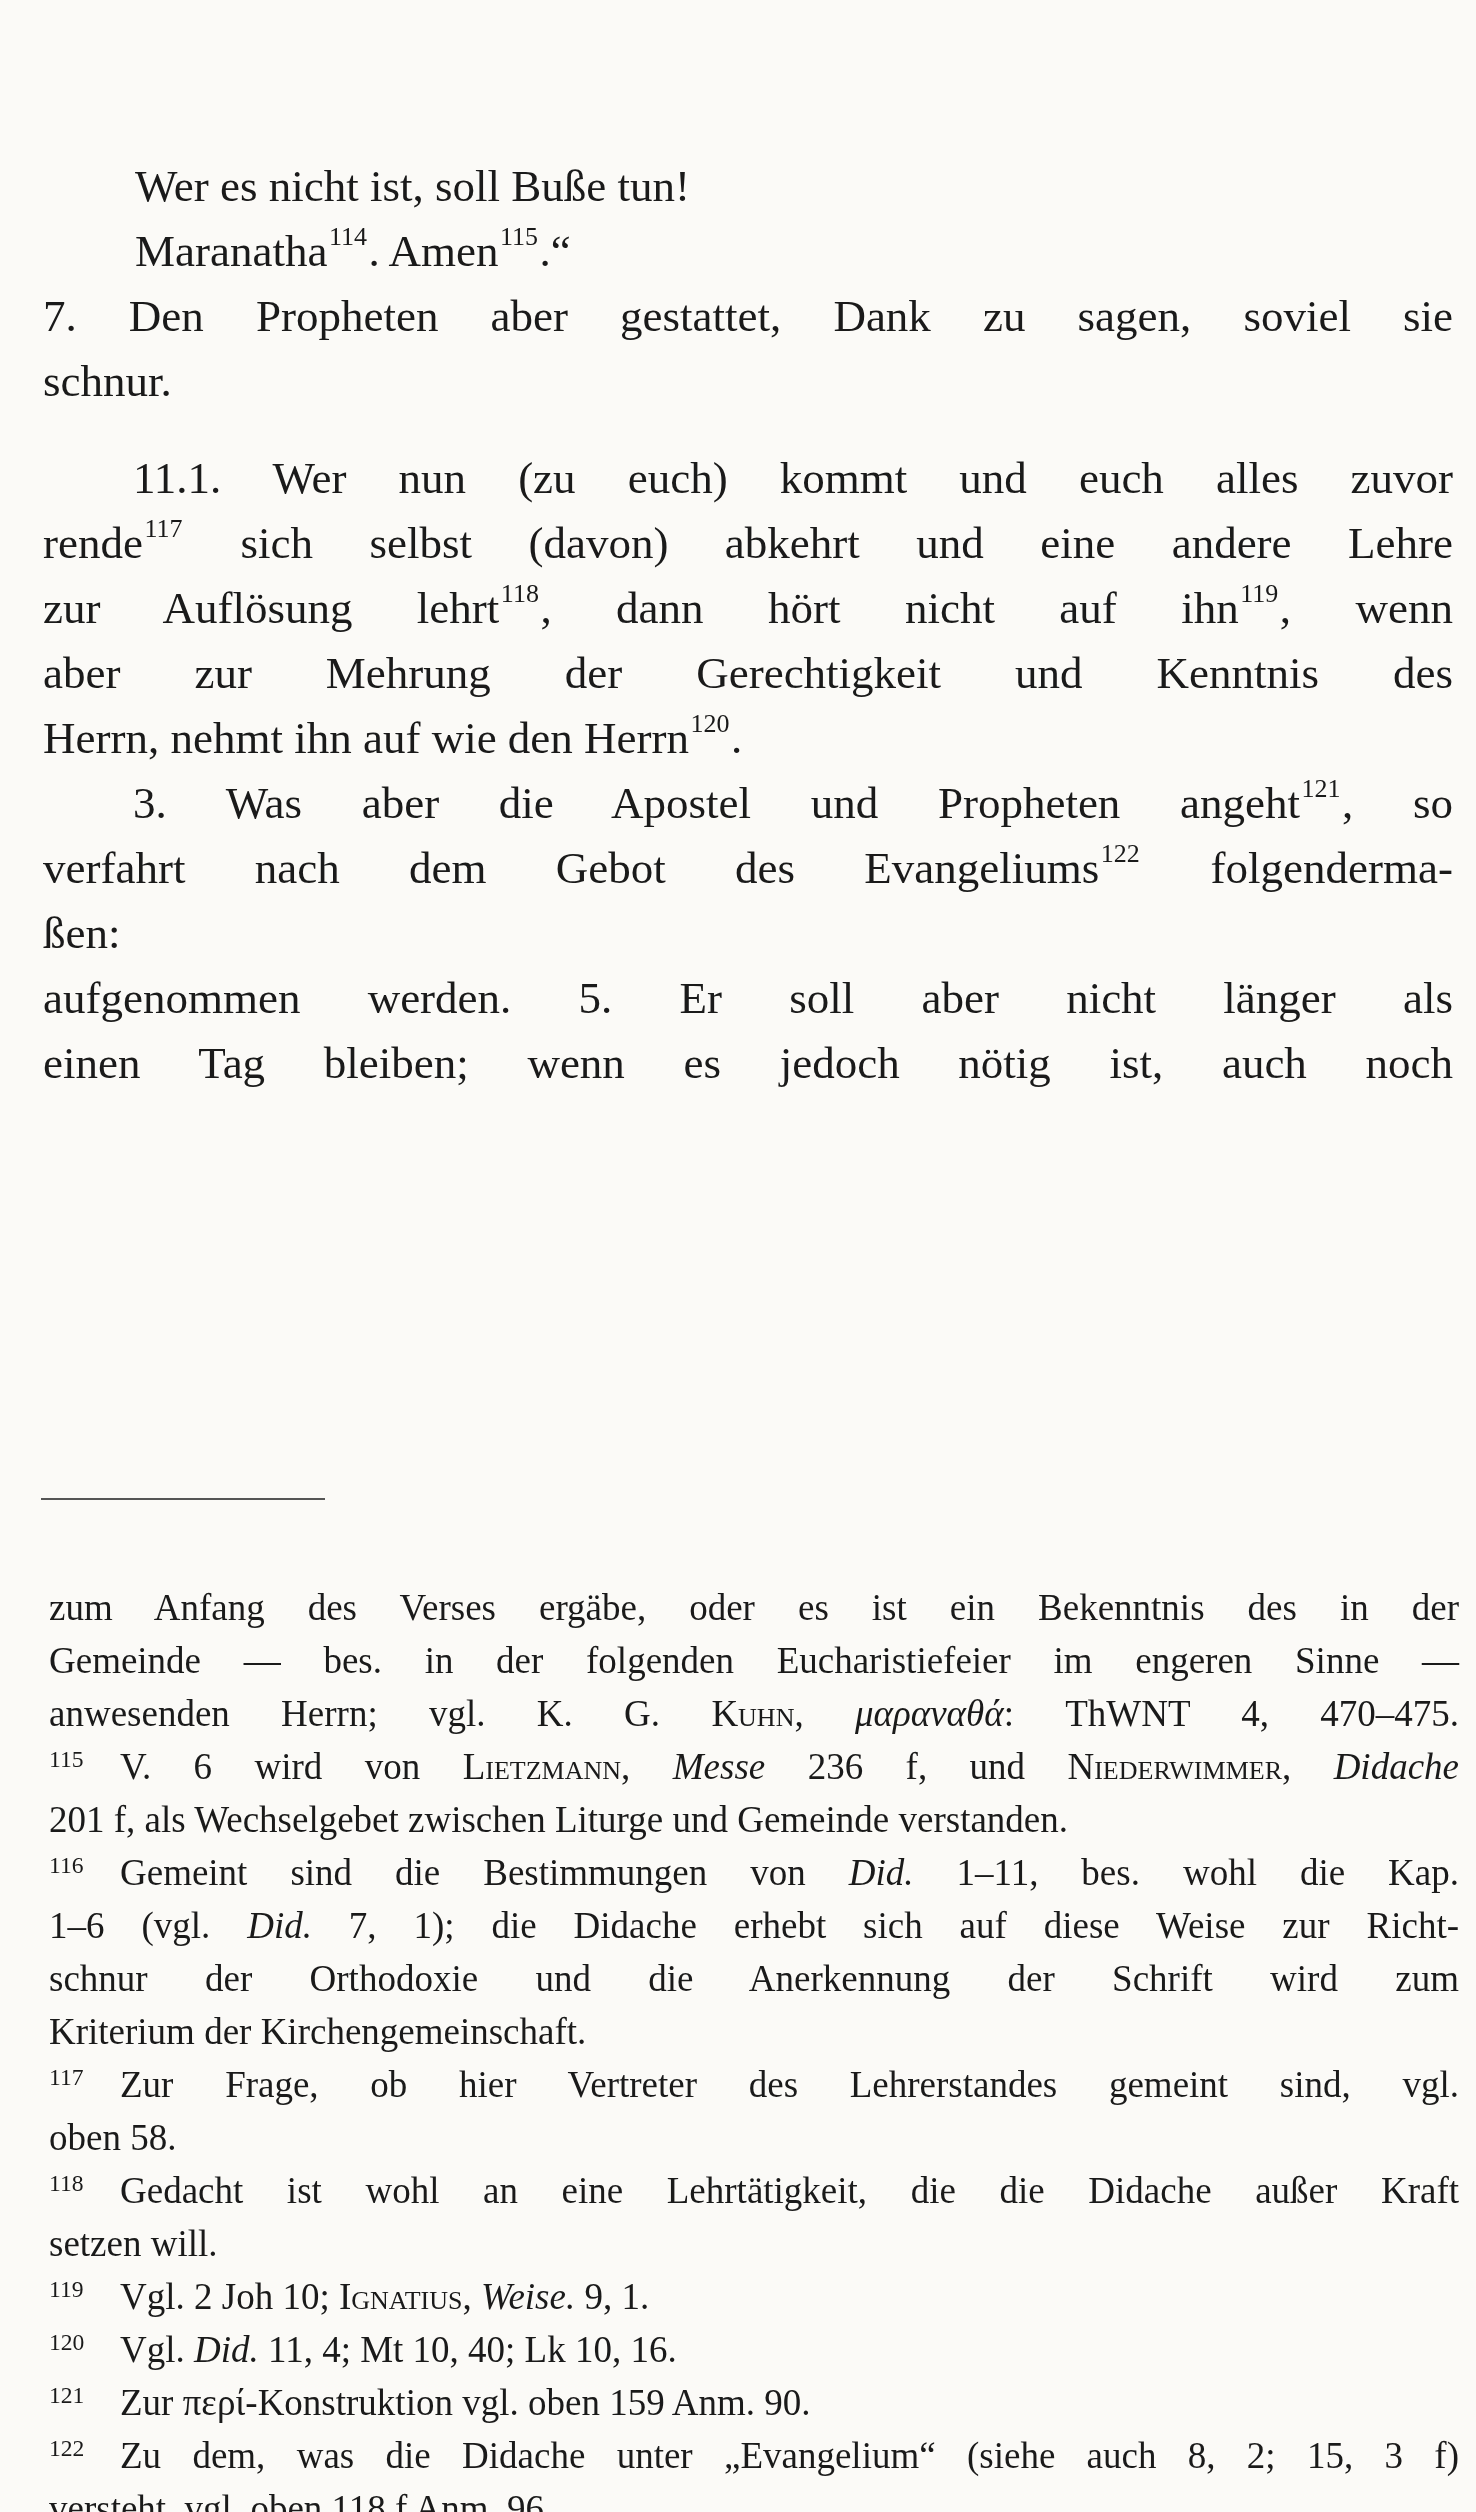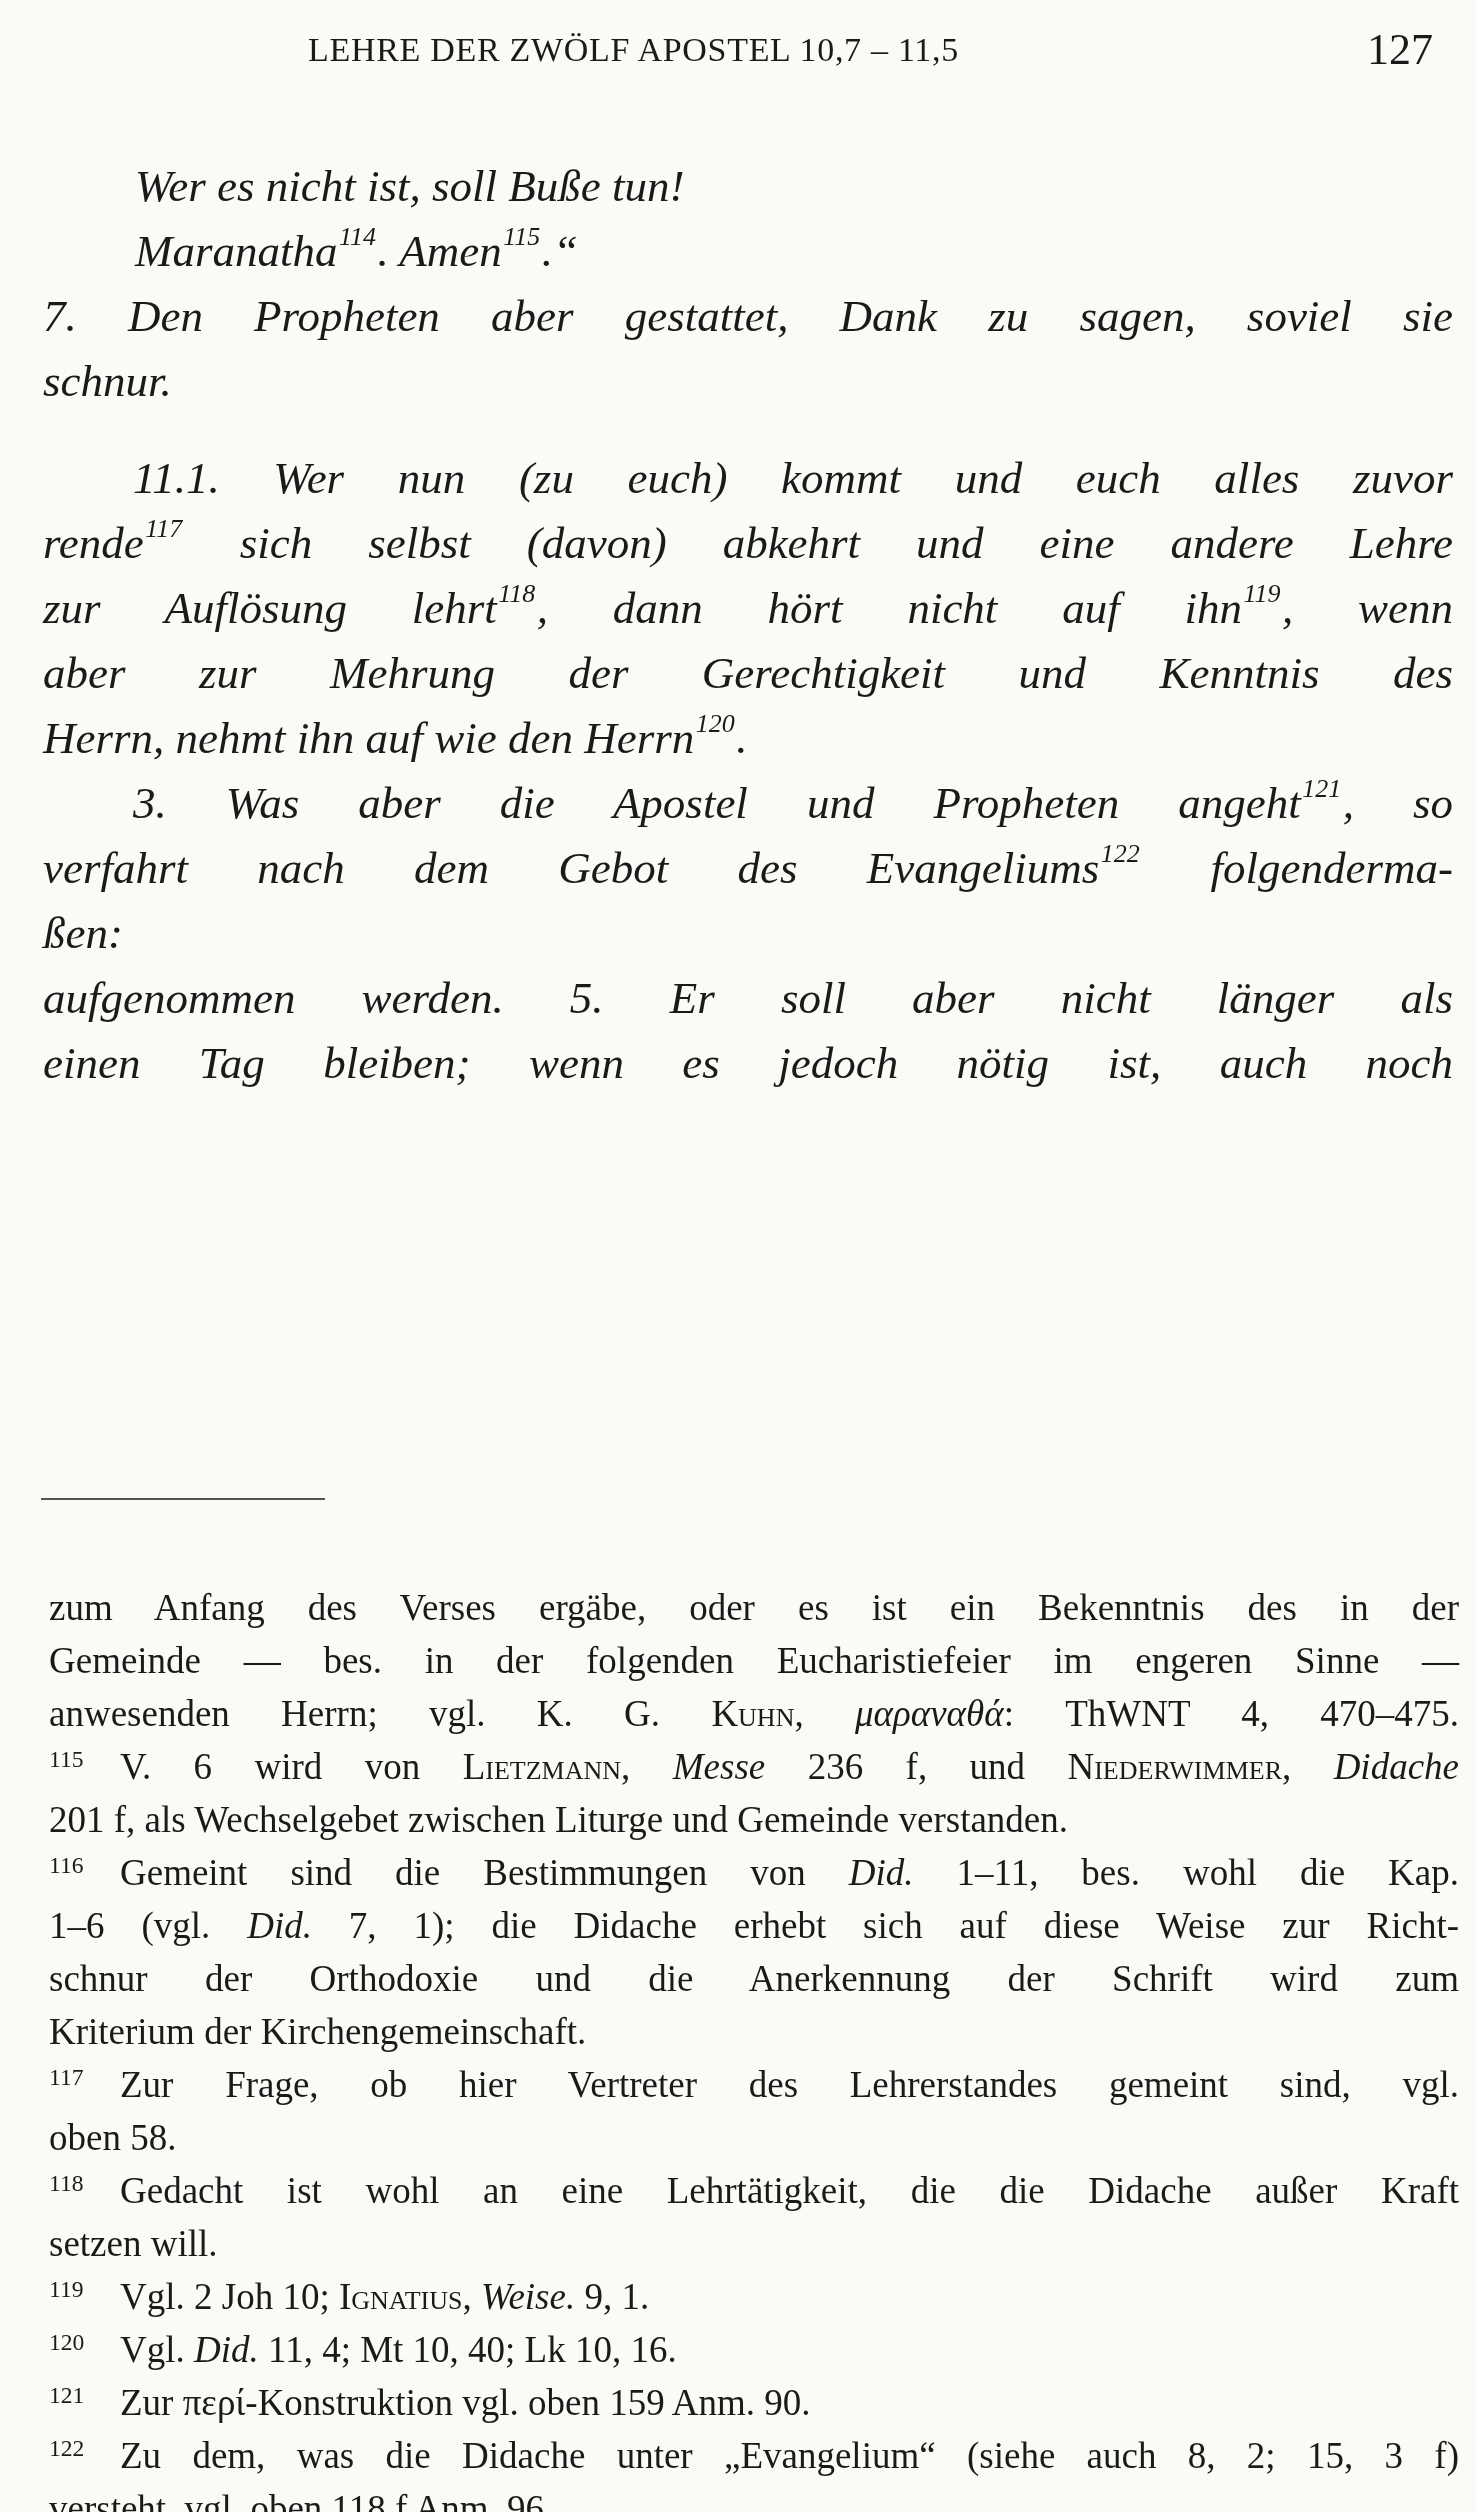--- a/index.html
+++ b/index.html
@@ -51,21 +51,20 @@
     top: 154px;
     width: 1410px;
   }
   .line {
     font-size: 45px;
     height: 65px;
     line-height: 65px;
     white-space: nowrap;
     text-align: justify;
     text-align-last: justify;
-    font-style: italic;
   }
   .line.last { text-align-last: left; }
   .indent { padding-left: 92px; }
   .indent-small { padding-left: 90px; }
   .gap { height: 32px; }
   sup.fn {
     font-size: 26px;
     vertical-align: 20.7px;
     line-height: 0;
     margin: 0 1.5px;
@@ -105,24 +104,20 @@
     text-align: left;
   }
   .sc { font-variant: small-caps; }
   i { font-style: italic; }
 </style>
 </head>
 <body>
 
 <div class="page">
 
-  <div class="running-header">
-    <span class="header-title">LEHRE DER ZWÖLF APOSTEL 10,7 – 11,5</span>
-    <span class="header-pagenum">127</span>
-  </div>
 
   <div class="main-text">
     <div class="line last indent">Wer es nicht ist, soll Buße tun!</div>
     <div class="line last indent"><span>Maranatha</span><sup class="fn">114</sup><span>. Amen</span><sup class="fn">115</sup><span>.“</span></div>
     <div class="line">7. Den Propheten aber gestattet, Dank zu sagen, soviel sie</div>
     <div class="line last">schnur.</div>
     <div class="gap"></div>
     <div class="line indent-small">11.1. Wer nun (zu euch) kommt und euch alles zuvor</div>
     <div class="line"><span>rende</span><sup class="fn">117</sup><span> sich selbst (davon) abkehrt und eine andere Lehre</span></div>
     <div class="line"><span>zur Auflösung lehrt</span><sup class="fn">118</sup><span>, dann hört nicht auf ihn</span><sup class="fn">119</sup><span>, wenn</span></div>

